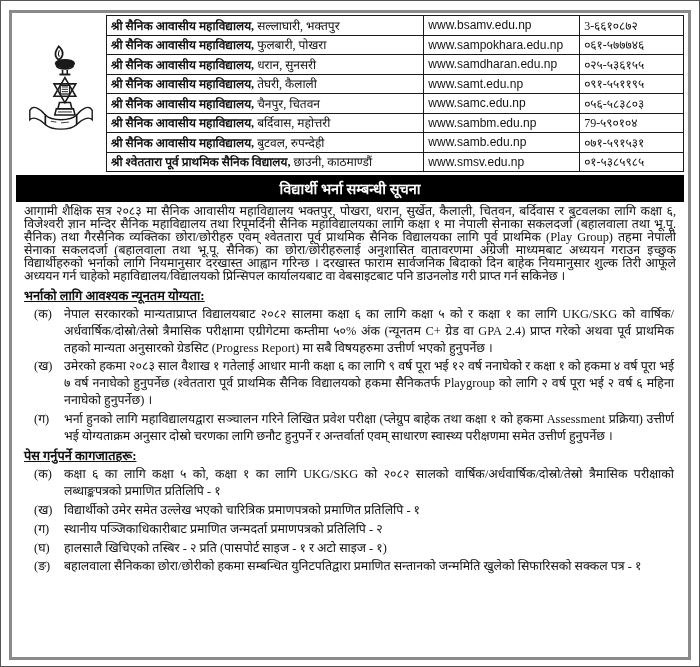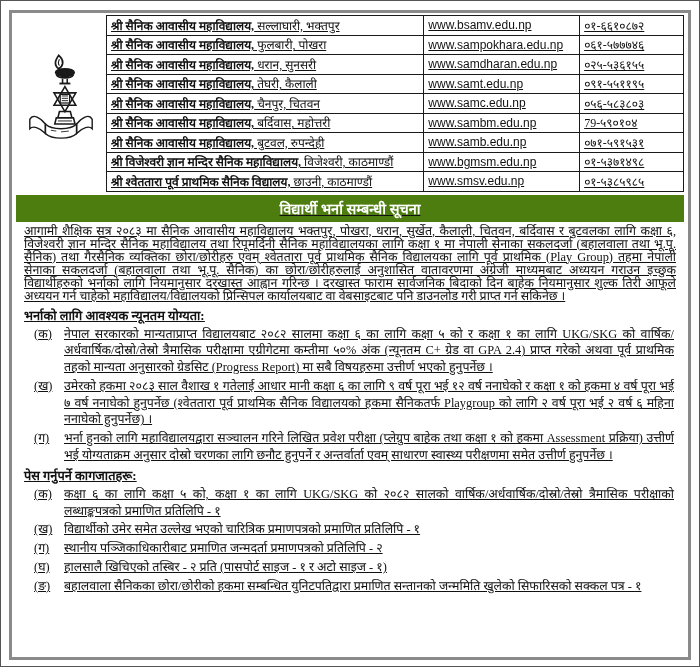--- a/index.html
+++ b/index.html
@@ -1,32 +1,32 @@
 <!DOCTYPE html>
 <html><head>
 <meta charset="utf-8">
 <style>
   html,body{margin:0;padding:0;background:#fff;}
   body{width:700px;height:667px;overflow:hidden;
        font-family:"Liberation Serif","DejaVu Serif",serif;color:#111;}
   .page{position:absolute;inset:0;border:1px solid #555;box-sizing:border-box;background:#fff;}
   .inner{position:absolute;left:8px;top:9px;right:8px;bottom:6px;
-         border:3px solid #8a8a8a;box-sizing:border-box;padding:2px 4px 0 4px;overflow:hidden;text-decoration:underline;}
+         border:3px solid #8a8a8a;box-sizing:border-box;padding:2px 4px 0 4px;overflow:hidden;}
   
   .header{display:flex;align-items:stretch;}
   .logo-cell{width:90px;flex:0 0 90px;display:flex;align-items:center;justify-content:center;}
   table.colleges{border-collapse:collapse;flex:1;table-layout:fixed;}
   table.colleges td{border:1.5px solid #1a1a1a;height:18.5px;padding:0 4px;
         font-size:12px;white-space:nowrap;overflow:hidden;vertical-align:middle;}
   td.c-name{width:55%;}
   td.c-name b{font-weight:bold;}
   td.c-web{width:27%;font-family:"Liberation Sans","DejaVu Sans",sans-serif;font-size:12px;margin-left:36px;}
   td.c-phone{width:18%;font-size:12px;}
   
-  .banner{background:#4d7c0f;color:#fff;text-align:center;font-weight:bold;font-size:14.5px;
+  .banner{background:#000000;color:#fff;text-align:center;font-weight:bold;font-size:14.5px;
           padding:3px 0 4px 0;margin:3px 0 3px 0;}
   
   .bodytext{padding:0 8px 0 8px;}
   .intro{margin:2px 0 3px 0;font-size:12.4px;line-height:13px;text-align:justify;}
   .sec-heading{font-weight:bold;text-decoration:underline;font-size:12.8px;margin:2px 0 2px 0;}
   .item{display:flex;margin:0 0 2px 10px;font-size:12.4px;line-height:16.8px;}
   .item-label{flex:0 0 30px;}
   .item-text{flex:1;text-align:justify;padding-right:2px;}
   svg{display:block;}
 </style>
@@ -63,21 +63,21 @@
             <path d="M30 92 C38 100 62 100 70 92 L70 104 C62 112 38 112 30 104 Z" stroke-width="1.8"></path>
             <path d="M37 100 L44 101 M50 102 L60 101" stroke-width="1.1"></path>
           </svg>
         </span>
       </div>
       <table class="colleges">
         <tbody id="college-rows">
             <tr>
               <td class="c-name"><b>श्री सैनिक आवासीय महाविद्यालय,</b> सल्लाघारी, भक्तपुर</td>
               <td class="c-web">www.bsamv.edu.np</td>
-              <td class="c-phone">०१-६६१०८७२</td>
+              <td class="c-phone">3-६६१०८७२</td>
             </tr>
             <tr>
               <td class="c-name"><b>श्री सैनिक आवासीय महाविद्यालय,</b> फुलबारी, पोखरा</td>
               <td class="c-web">www.sampokhara.edu.np</td>
               <td class="c-phone">०६१-५७७७४६</td>
             </tr>
             <tr>
               <td class="c-name"><b>श्री सैनिक आवासीय महाविद्यालय,</b> धरान, सुनसरी</td>
               <td class="c-web">www.samdharan.edu.np</td>
               <td class="c-phone">०२५-५३६१५५</td>
@@ -94,25 +94,20 @@
             </tr>
             <tr>
               <td class="c-name"><b>श्री सैनिक आवासीय महाविद्यालय,</b> बर्दिवास, महोत्तरी</td>
               <td class="c-web">www.sambm.edu.np</td>
               <td class="c-phone">79-५९०१०४</td>
             </tr>
             <tr>
               <td class="c-name"><b>श्री सैनिक आवासीय महाविद्यालय,</b> बुटवल, रुपन्देही</td>
               <td class="c-web">www.samb.edu.np</td>
               <td class="c-phone">०७१-५९१५३१</td>
-            </tr>
-            <tr>
-              <td class="c-name"><b>श्री विजेश्वरी ज्ञान मन्दिर सैनिक महाविद्यालय,</b> विजेश्वरी, काठमाण्डौं</td>
-              <td class="c-web">www.bgmsm.edu.np</td>
-              <td class="c-phone">०१-५३७१४९८</td>
             </tr>
             <tr>
               <td class="c-name"><b>श्री श्वेततारा पूर्व प्राथमिक सैनिक विद्यालय,</b> छाउनी, काठमाण्डौं</td>
               <td class="c-web">www.smsv.edu.np</td>
               <td class="c-phone">०१-५३८५९८५</td>
             </tr>
           </tbody>
       </table>
     </div>
 

